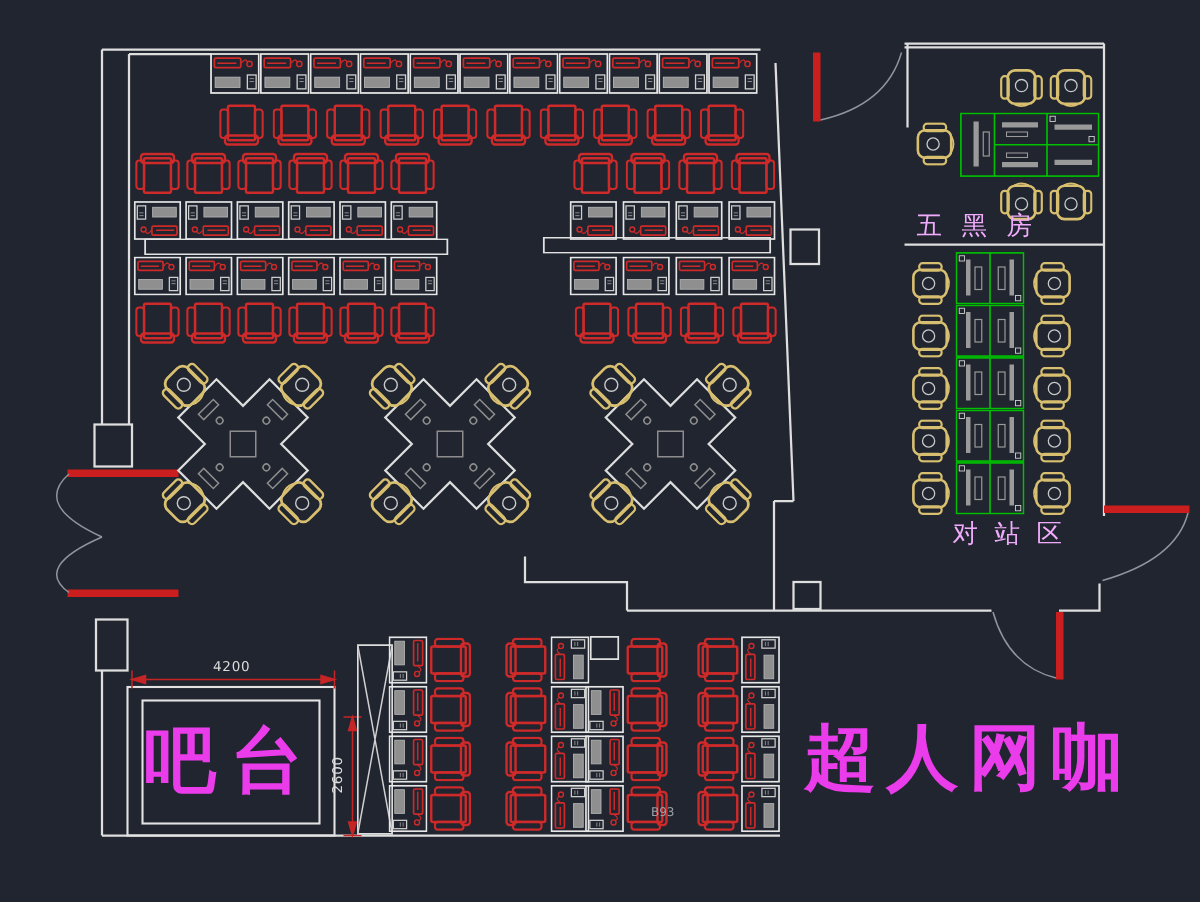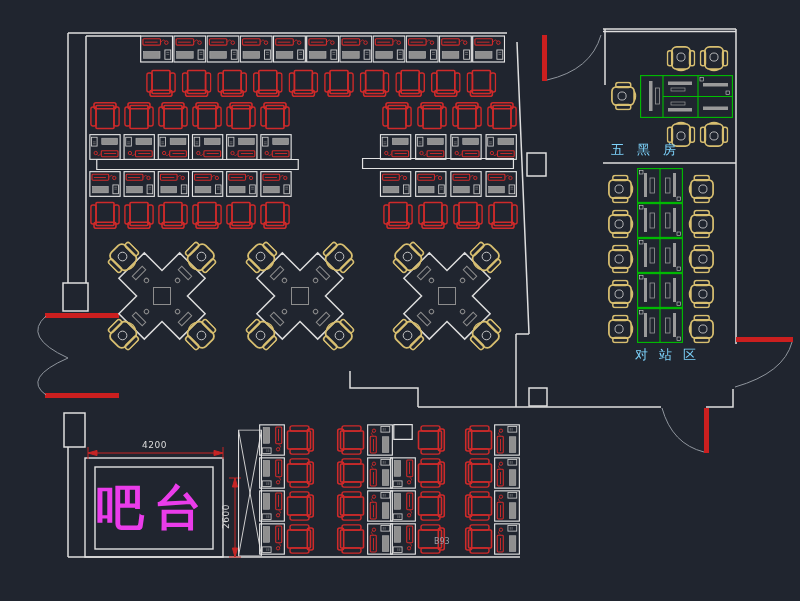--- a/index.html
+++ b/index.html
@@ -1,21 +1,21 @@
 <!DOCTYPE html>
 <html><head>
 <meta charset="utf-8">
 <style>
   html,body{margin:0;padding:0;background:#20252f;}
   #canvas{position:relative;width:800px;height:601px;background:#20252f;overflow:hidden;
           font-family:"DejaVu Sans",sans-serif;}
   #plan-svg{position:absolute;left:0;top:0;}
   .cad-label{position:absolute;white-space:nowrap;line-height:1;user-select:none;}
   .label-magenta{color:#ea3cea;font-size:48px;font-weight:700;letter-spacing:7px;}
-  .label-room{color:#7dd3fc;font-size:13px;font-weight:400;letter-spacing:13px;}
+  .label-room{color:#f0abfc;font-size:17px;font-weight:400;letter-spacing:13px;}
   .label-dim{color:#dcdcdc;font-size:9px;letter-spacing:0.5px;}
   .label-tiny{color:#9aa0a8;font-size:8px;}
   .rot90{transform:rotate(-90deg);transform-origin:left top;}
 </style>
 </head>
 <body>
 
 <div id="canvas">
 
   <svg id="plan-svg" width="800" height="601" viewBox="0 0 800 601">
@@ -254,19 +254,20 @@
         <use href="#chair-red" width="30" height="31" x="-15" y="-15.5" transform="translate(480,473) rotate(270)"></use>
         <use href="#chair-red" width="30" height="31" x="-15" y="-15.5" transform="translate(480,506) rotate(270)"></use>
         <use href="#chair-red" width="30" height="31" x="-15" y="-15.5" transform="translate(480,539) rotate(270)"></use>
         <use href="#desk-h" width="34" height="26" x="-17" y="-13" transform="translate(507,440) rotate(270)"></use>
         <use href="#desk-h" width="34" height="26" x="-17" y="-13" transform="translate(507,473) rotate(270)"></use>
         <use href="#desk-h" width="34" height="26" x="-17" y="-13" transform="translate(507,506) rotate(270)"></use>
         <use href="#desk-h" width="34" height="26" x="-17" y="-13" transform="translate(507,539) rotate(270)"></use>
       </g>
   </svg>
 
+  <div class="cad-label label-magenta" style="left:536px;top:481px;">超人网咖</div>
   <div class="cad-label label-magenta" style="left:96px;top:483px;letter-spacing:10px;">吧台</div>
   <div class="cad-label label-room" style="left:611px;top:143px;">五黑房</div>
   <div class="cad-label label-room" style="left:635px;top:348px;letter-spacing:11px;">对站区</div>
   <div class="cad-label label-dim" style="left:142px;top:441px;">4200</div>
   <div class="cad-label label-dim rot90" style="left:222px;top:529px;">2600</div>
   <div class="cad-label label-tiny" style="left:434px;top:510px;margin-top:28px;">B93</div>
 </div>
 
 </body></html>

